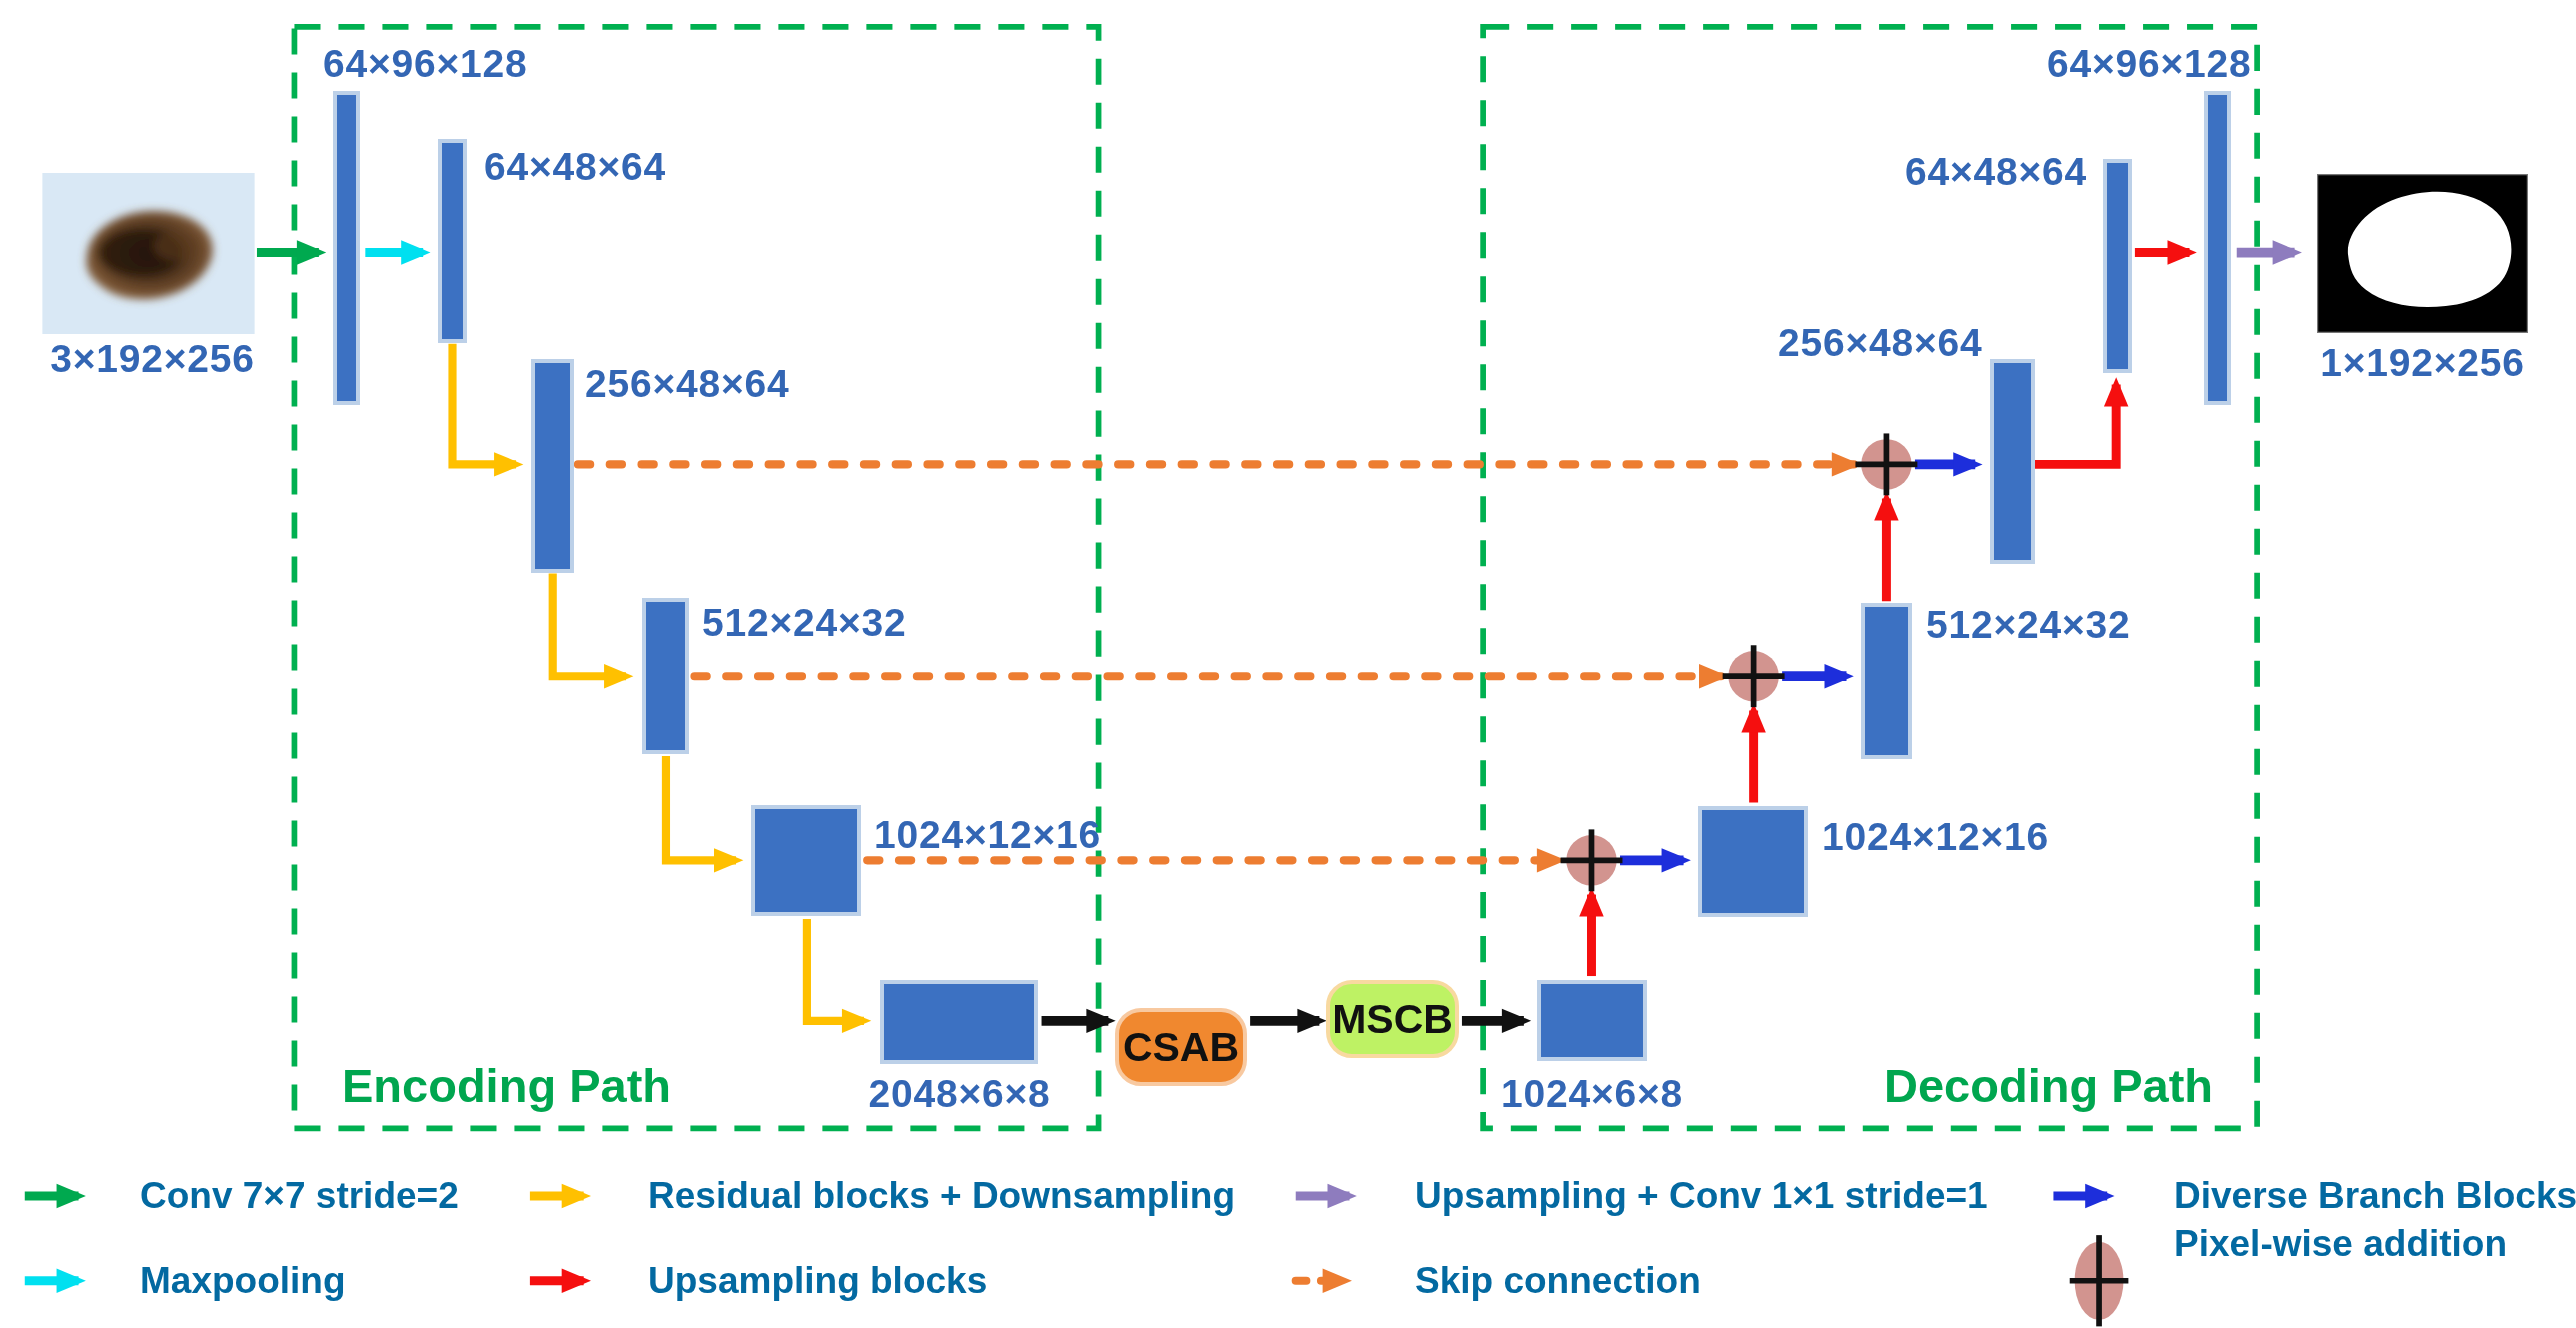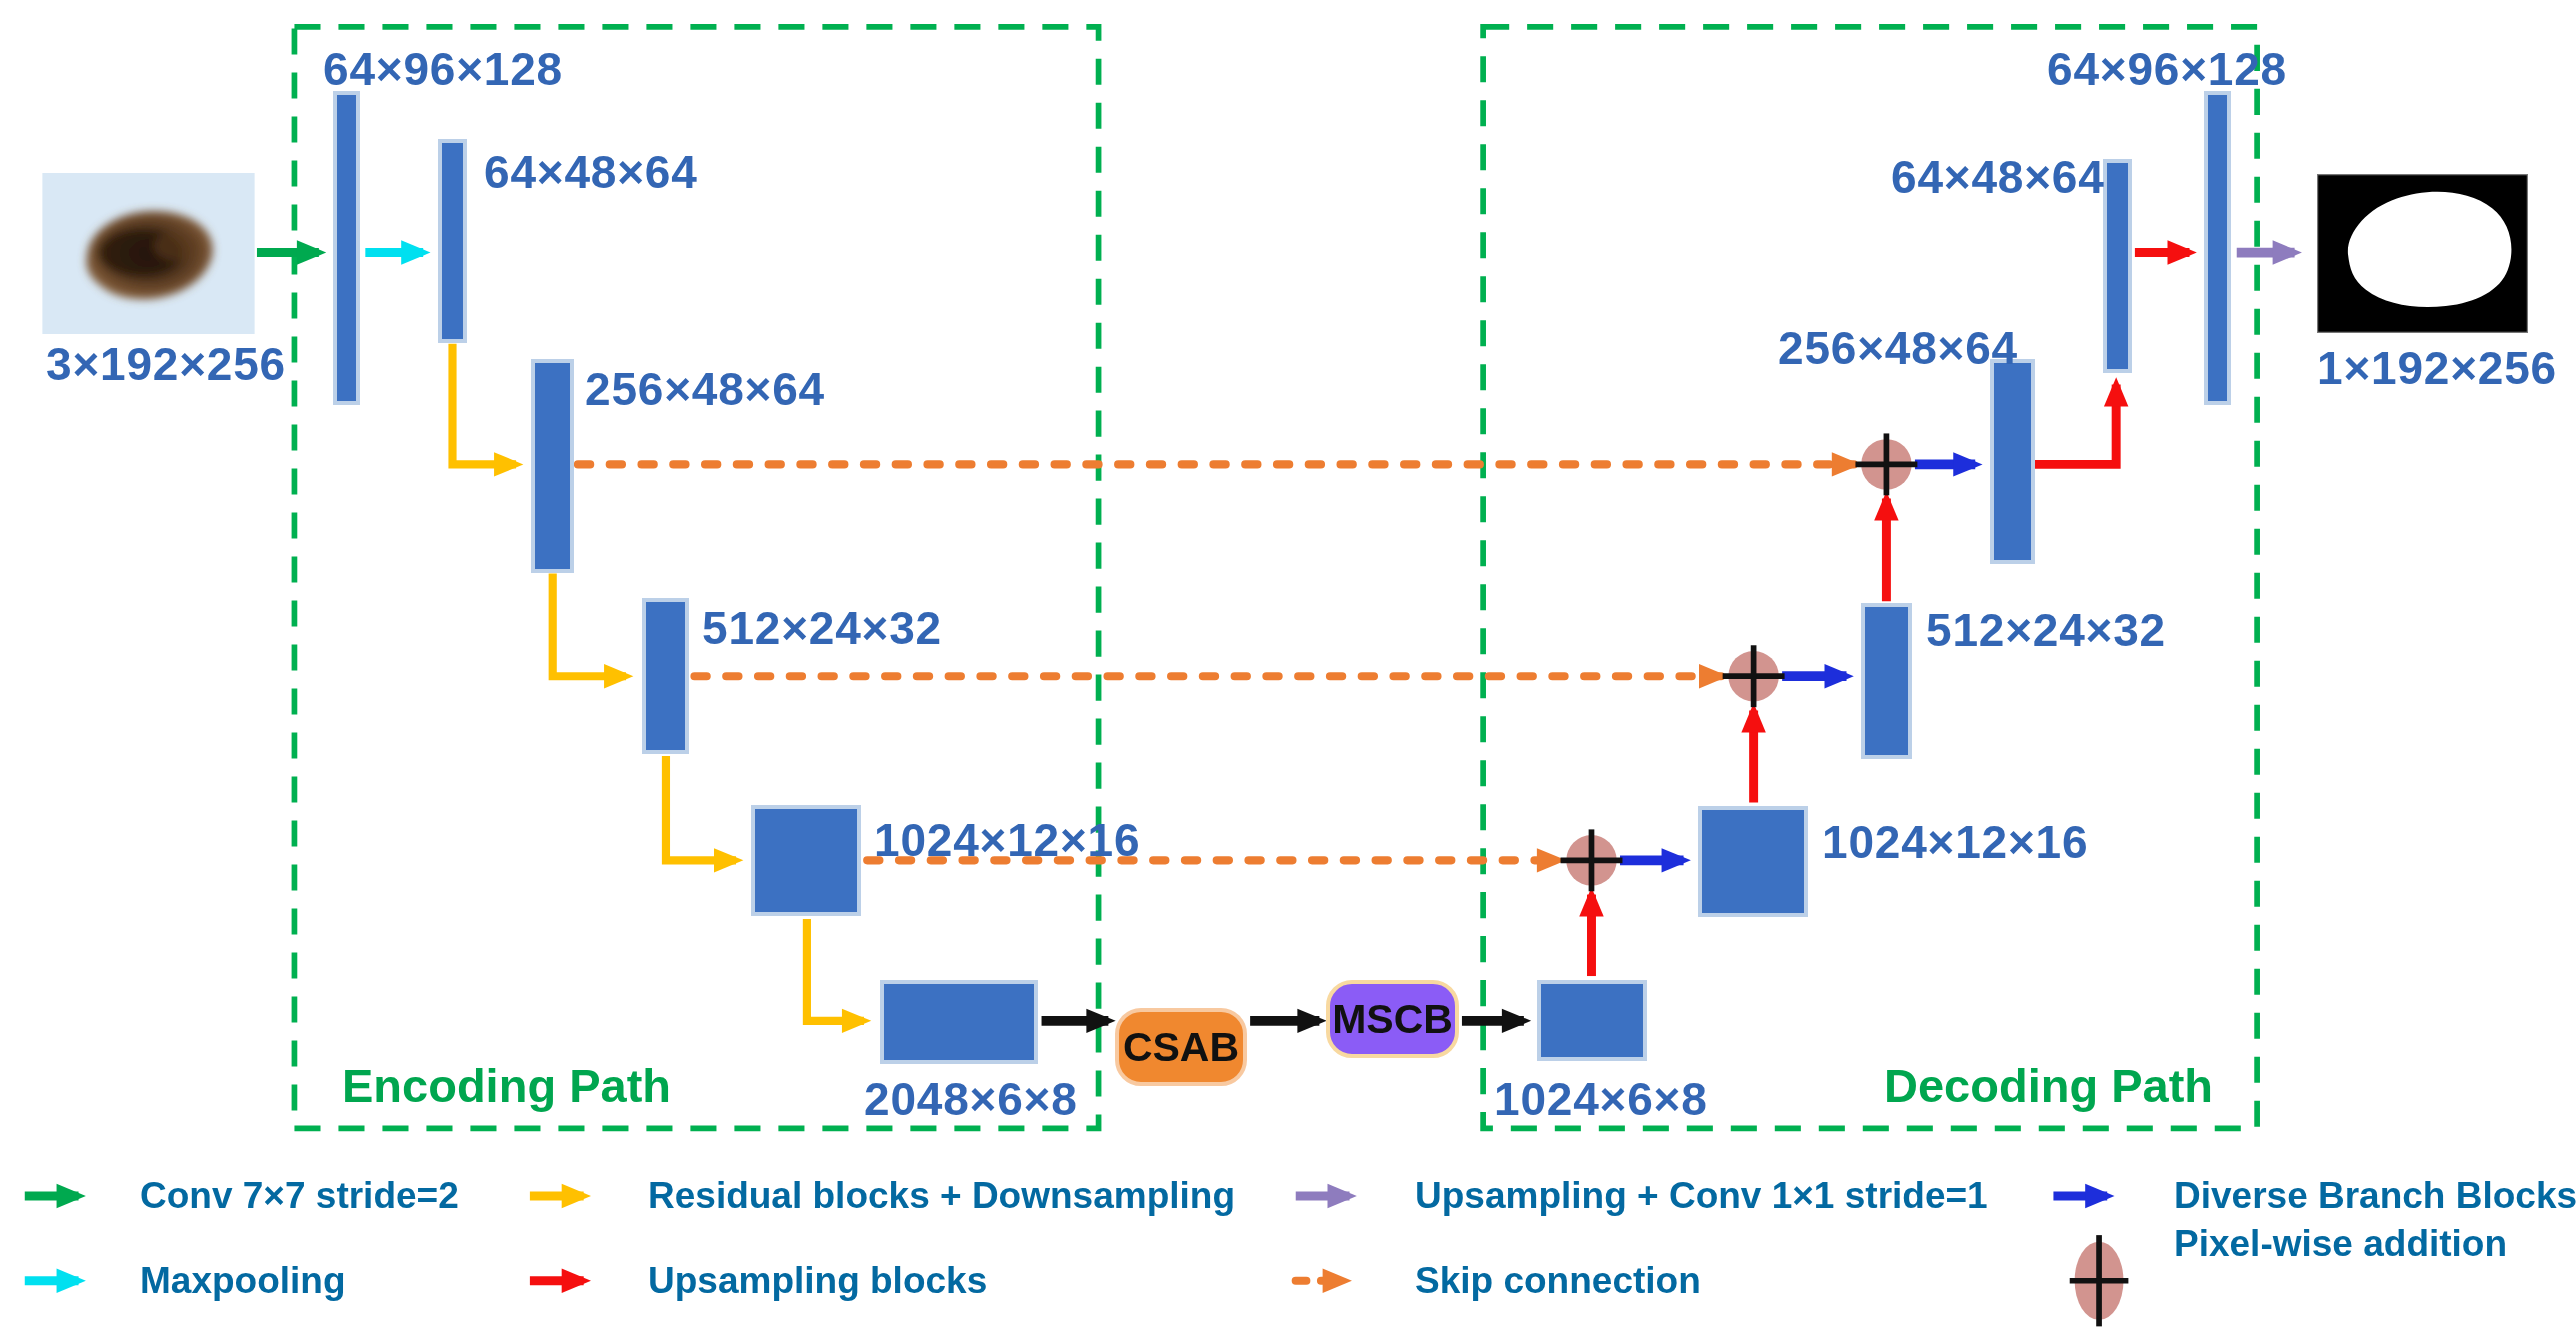--- a/index.html
+++ b/index.html
@@ -12,36 +12,36 @@
   }
   #overlay{position:absolute;left:0;top:0;z-index:1;}
   .bar{
     position:absolute;z-index:2;
     background:#3C71C2;
     border:4.1px solid #BCD0E8;
     box-sizing:border-box;
   }
   .dimlabel{
     position:absolute;z-index:3;
-    color:#3366B4;font-size:46px;font-weight:bold;
+    color:#3366B4;font-size:39px;font-weight:bold;
     white-space:nowrap;letter-spacing:0.8px;
   }
   .pathlabel{
     position:absolute;z-index:3;
     color:#00A64F;font-size:47px;font-weight:bold;white-space:nowrap;
   }
   .module{
     position:absolute;z-index:2;
     box-sizing:border-box;
     border-radius:26px;
     display:flex;align-items:center;justify-content:center;
     color:#111;font-size:41px;font-weight:bold;
   }
   .module.csab{background:#F0882F;border:4.1px solid #F8C9A0;}
-  .module.mscb{background:#8b5cf6;border:4.1px solid #F8D9A0;}
+  .module.mscb{background:#bef264;border:4.1px solid #F8D9A0;}
   .imgbox{position:absolute;z-index:2;}
   .legend-text{
     position:absolute;z-index:3;
     color:#0369a1;font-size:37px;font-weight:bold;white-space:nowrap;
   }
   .center{text-align:center;}
   .right{text-align:right;}
 </style>
 </head>
 <body>

